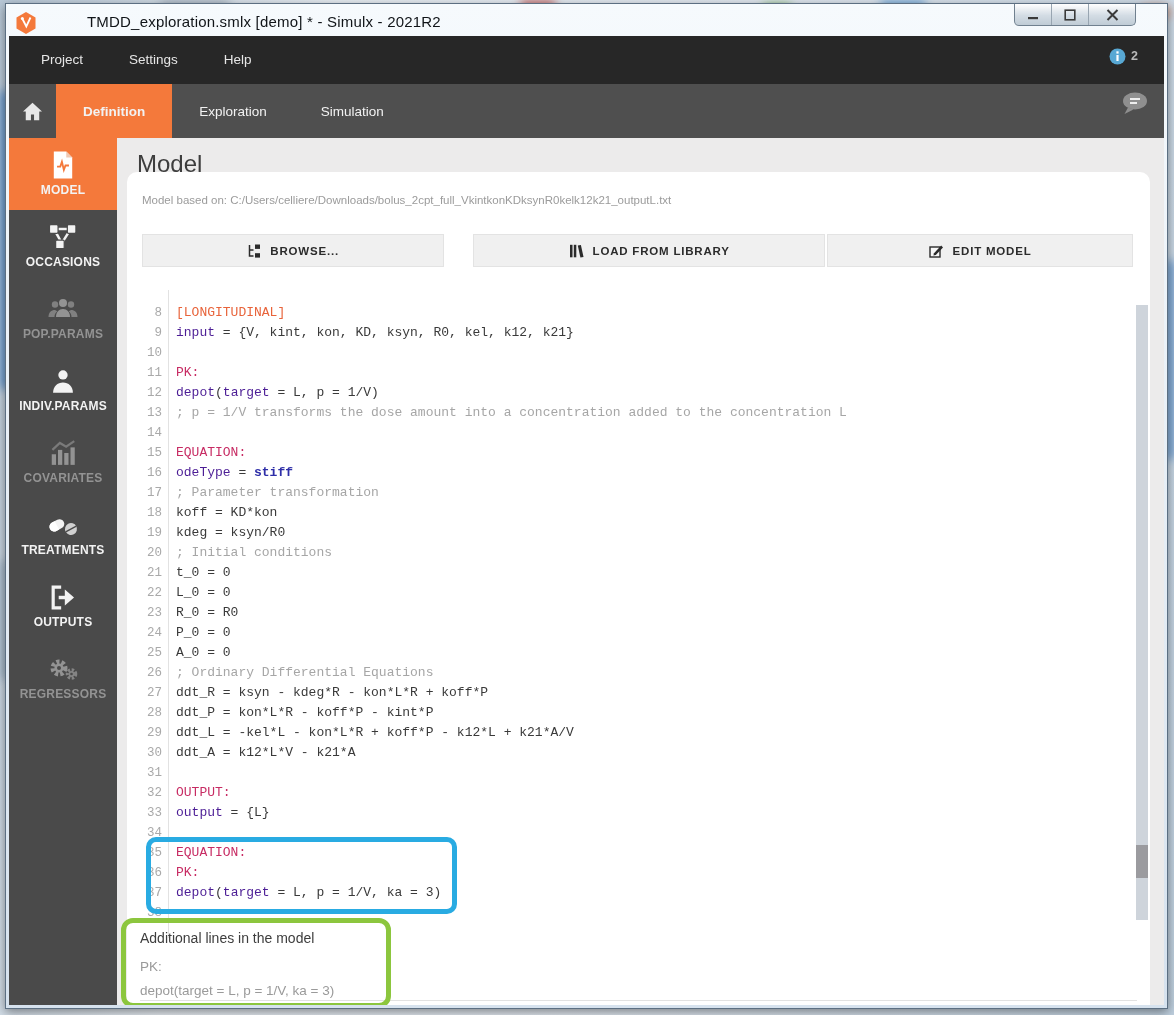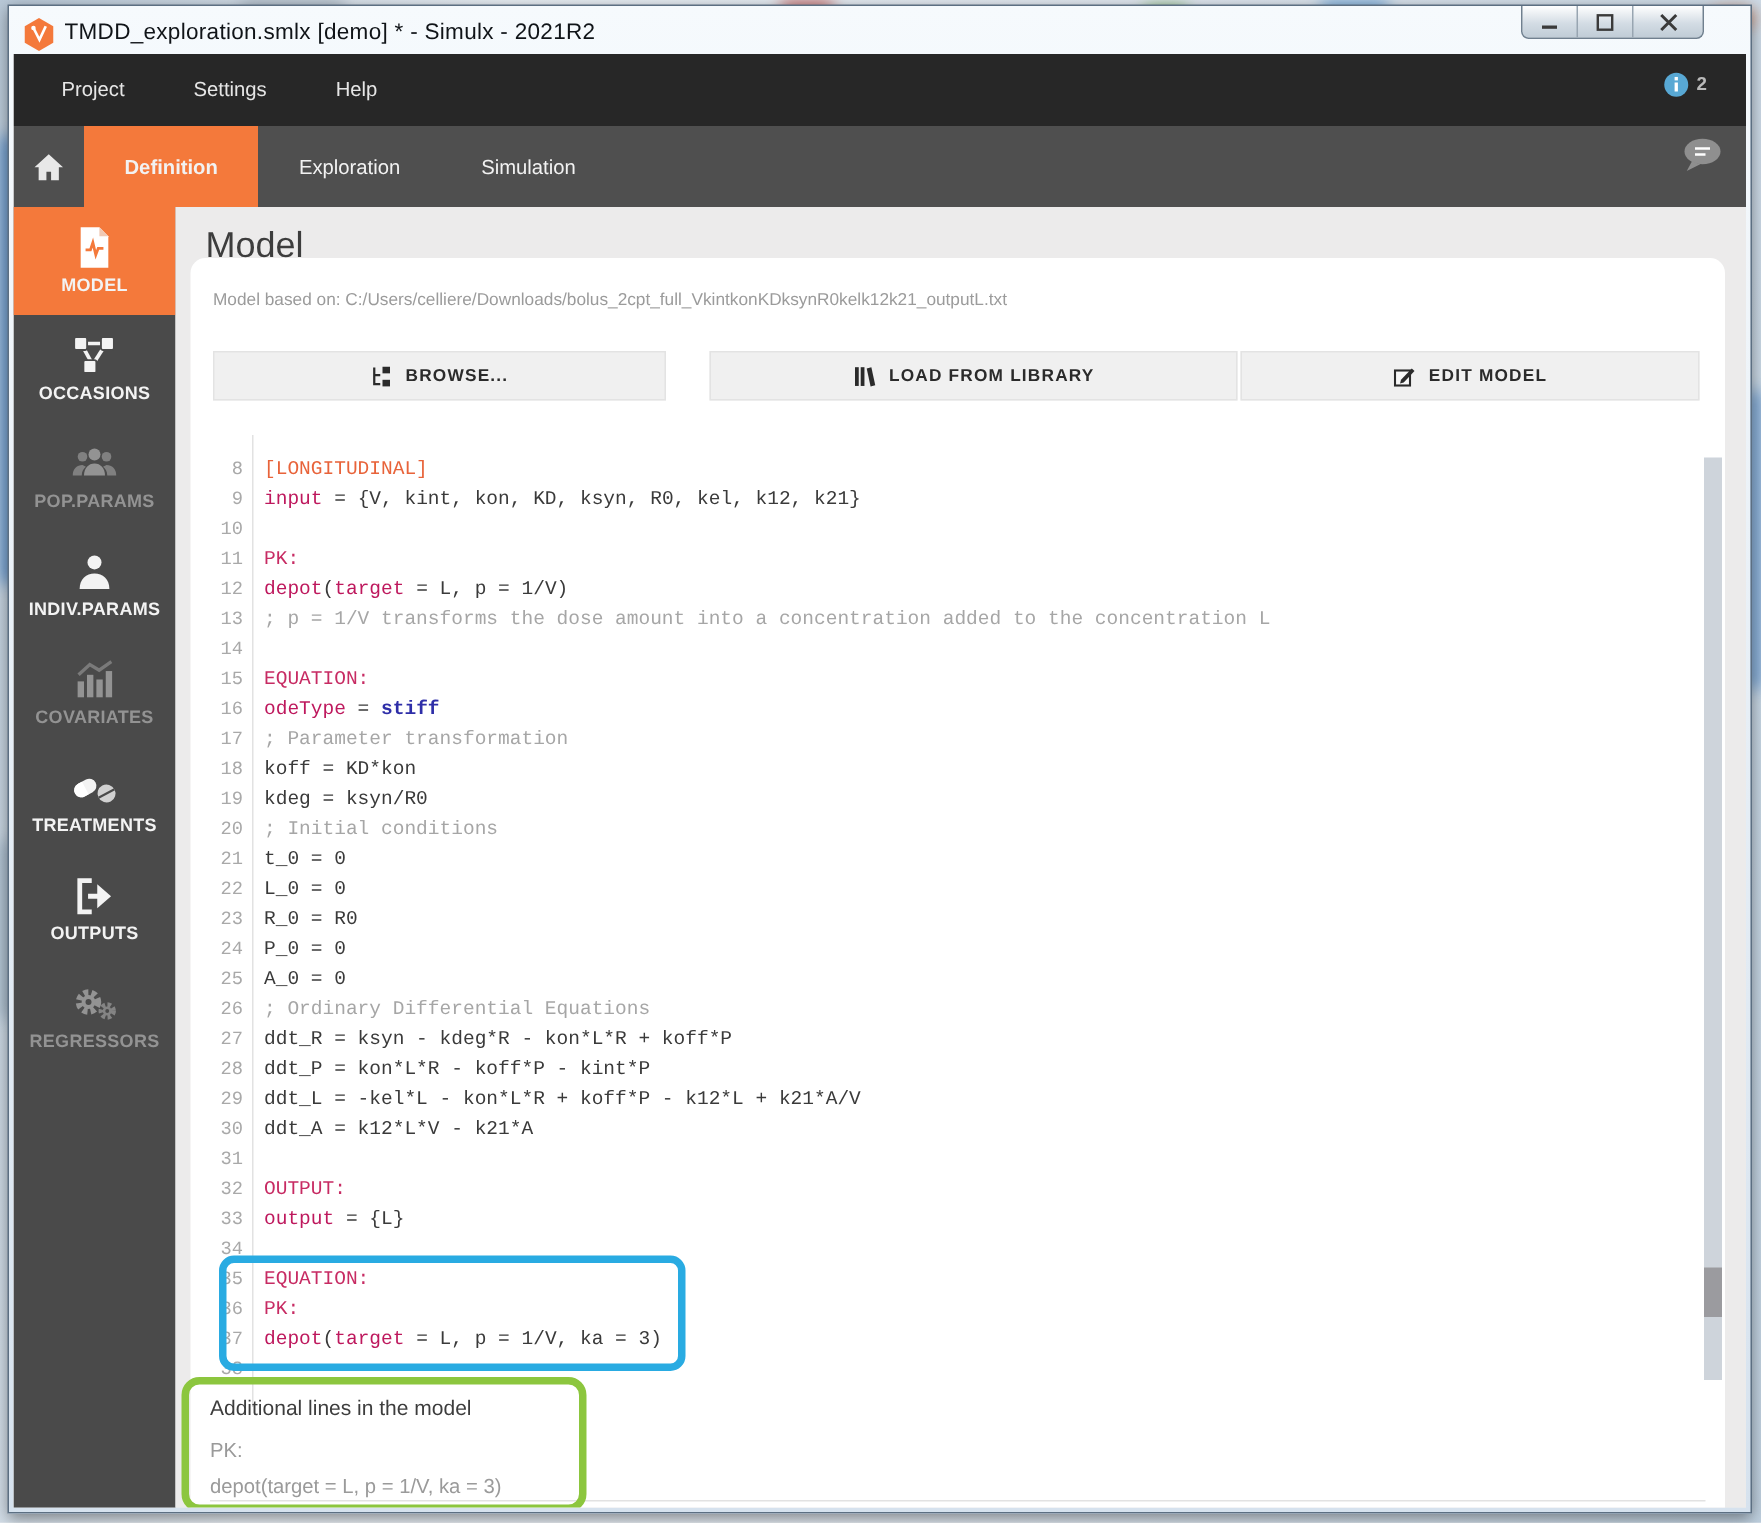--- a/index.html
+++ b/index.html
@@ -7,21 +7,21 @@
     font-family:"Liberation Sans", sans-serif;
     background:linear-gradient(100deg,#b9c9d8,#e9eff5 25%,#e2e9f1 55%,#cfdce8 85%,#bfd0df);}
   .blob{position:absolute; filter:blur(5px); opacity:.85; border-radius:6px;}
 
   
   .window{position:absolute; left:5px; top:3px; width:1163px; height:1006px;
     border:1px solid #5c6f82; background:linear-gradient(#f6fafd,#d6e2ee);
     box-shadow:0 3px 10px rgba(0,0,0,.45); padding:3px;}
   .titlebar{height:29px; display:flex; align-items:center; position:relative;}
   .win-icon{margin:2px 6px 0 6px; width:22px; height:24px;}
-  .win-title{font-size:15px; color:#101418; letter-spacing:.2px;}
+  .win-title{font-size:15px; color:#101418; letter-spacing:.2px;margin-left:44px;}
   .win-controls{position:absolute; right:28px; top:-3px; display:flex;
     border:1px solid #70808f; border-top:none; border-radius:0 0 5px 5px; overflow:hidden;
     background:linear-gradient(#ffffff,#d3dce4 55%,#c0ccd6);}
   .win-btn{width:37px; height:21px; display:flex; align-items:center; justify-content:center;
     border-right:1px solid #98a5b1; cursor:default;}
   .win-btn:last-child{width:46px; border-right:none;}
 
   .app{height:calc(100% - 29px); background:#ECEBEB; position:relative; overflow:hidden;}
 
   
@@ -57,21 +57,21 @@
   .tbtn:nth-child(1){flex:0 0 30.5%;} .tbtn:nth-child(2){flex:0 0 35.5%;margin-left:27px;} .tbtn:nth-child(3){flex:1;}
 
   
   .editor{position:absolute; left:15px; top:118px; right:34px; height:648px;
     font-family:"Liberation Mono","DejaVu Sans Mono",monospace; font-size:13px;}
   .gutter{position:absolute; left:0; top:0; bottom:0; width:27px; border-right:1px solid #E2E2E2;
     padding-top:13px; text-align:right; color:#A9A9A9; font-size:12.5px;}
   .gutter div{height:20px; line-height:20px; padding-right:6px;}
   .code{margin-left:34px; padding-top:13px;}
   .code .ln{height:20px; line-height:20px; white-space:pre; color:#3A3A3A;}
-  .tk-sec{color:#E8633A;} .tk-blk{color:#C72B63;} .tk-kw{color:#be185d;margin-top:16px;}
+  .tk-sec{color:#E8633A;} .tk-blk{color:#C72B63;} .tk-kw{color:#4c1d95;margin-top:16px;}
   .tk-txt{color:#3A3A3A;} .tk-com{color:#A6A6A6;} .tk-type{color:#2E2EA8; font-weight:bold;}
 
   .card-divider{position:absolute; left:13px; right:13px; top:828px; border-top:1px solid #E2E2E2;}
   .vscroll{position:absolute; right:2px; top:133px; width:12px; height:615px; background:#CED4DB;}
   .vscroll .thumb{position:absolute; left:0; width:12px; top:540px; height:33px; background:#9B9B9F;}
 
   
   .hl-box{position:absolute; left:29px; top:699px; width:311px; height:77px;
     border:5px solid #29ABE2; border-radius:10px; z-index:5;}
   .note-box{position:absolute; left:4px; top:780px; width:270px; height:90px;

